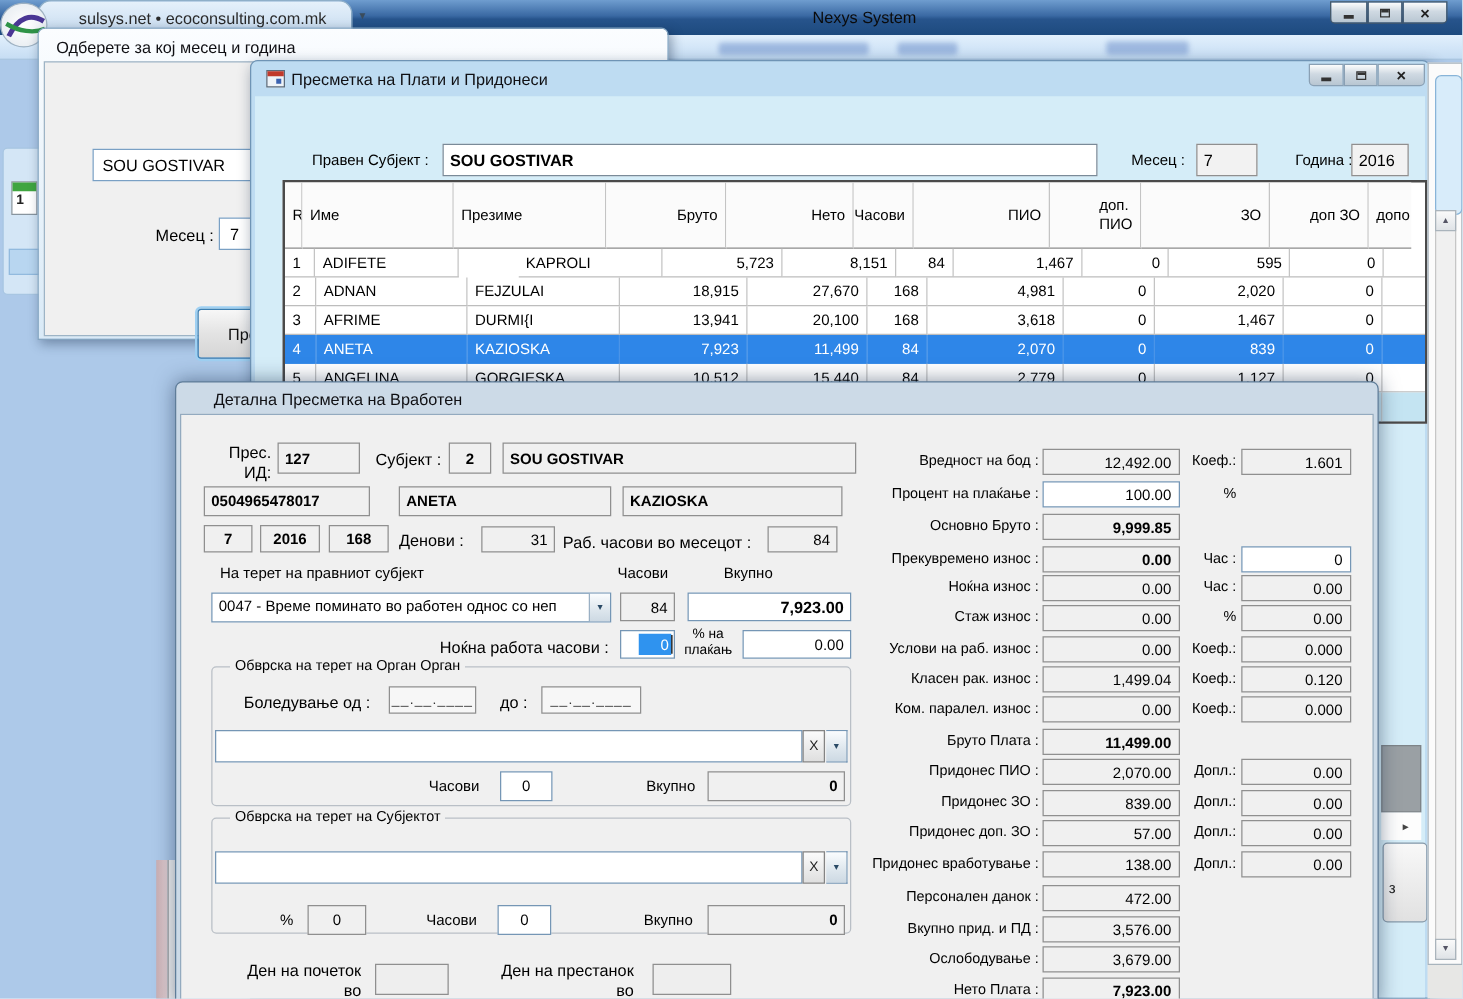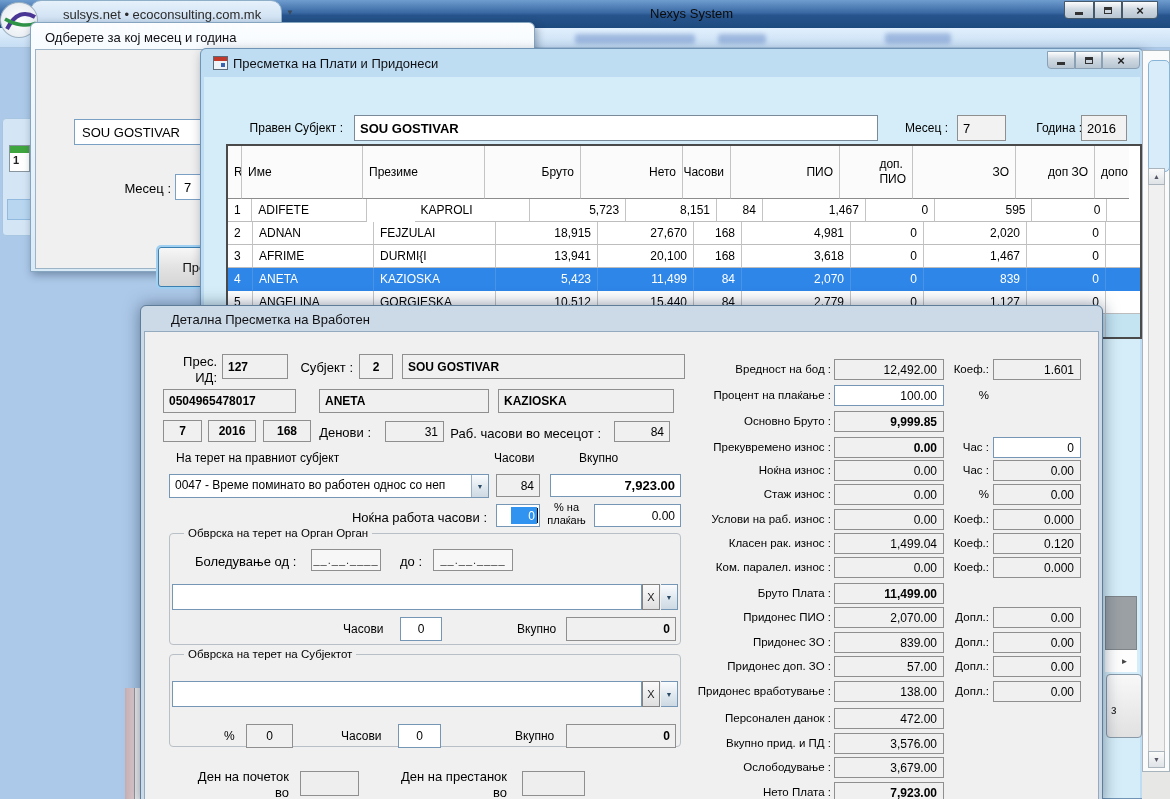--- a/index.html
+++ b/index.html
@@ -265,21 +265,21 @@
             <div class="tcell a-right" style="width: 109px;">3,618</div>
             <div class="tcell a-right" style="width: 73px;">0</div>
             <div class="tcell a-right" style="width: 103px;">1,467</div>
             <div class="tcell a-right" style="width: 79px;">0</div>
             <div class="tcell a-left" style="width: 34px;"></div>
           </div>
           <div class="trow tdata sel">
             <div class="tcell a-left" style="width: 25px;">4</div>
             <div class="tcell a-left" style="width: 121px;">ANETA</div>
             <div class="tcell a-left" style="width: 122px;">KAZIOSKA</div>
-            <div class="tcell a-right" style="width: 102px;">5,423</div>
+            <div class="tcell a-right" style="width: 102px;">7,923</div>
             <div class="tcell a-right" style="width: 96px;">11,499</div>
             <div class="tcell a-right" style="width: 48px;">84</div>
             <div class="tcell a-right" style="width: 109px;">2,070</div>
             <div class="tcell a-right" style="width: 73px;">0</div>
             <div class="tcell a-right" style="width: 103px;">839</div>
             <div class="tcell a-right" style="width: 79px;">0</div>
             <div class="tcell a-left" style="width: 34px;"></div>
           </div>
           <div class="trow tdata">
             <div class="tcell a-left" style="width: 25px;">5</div>

